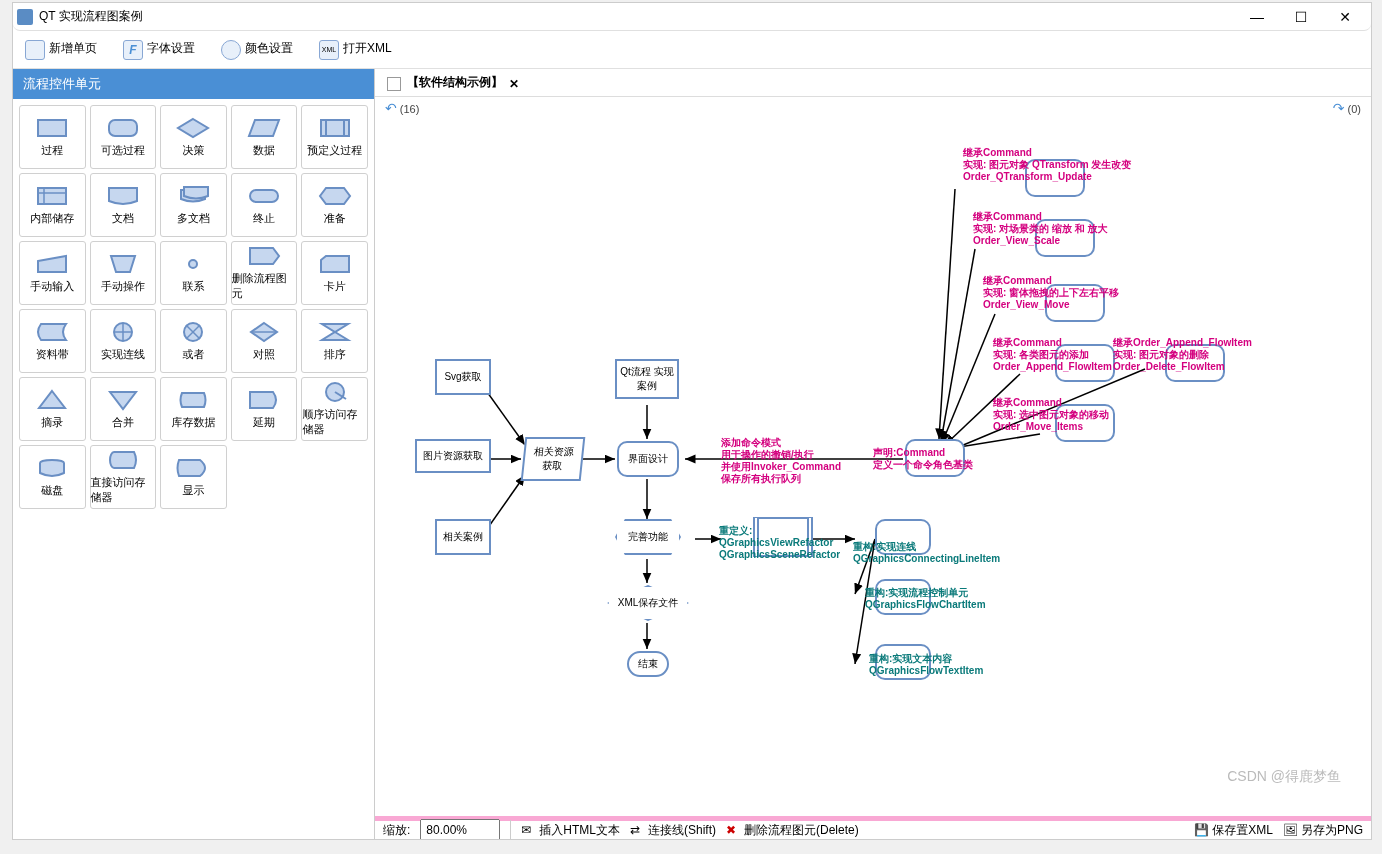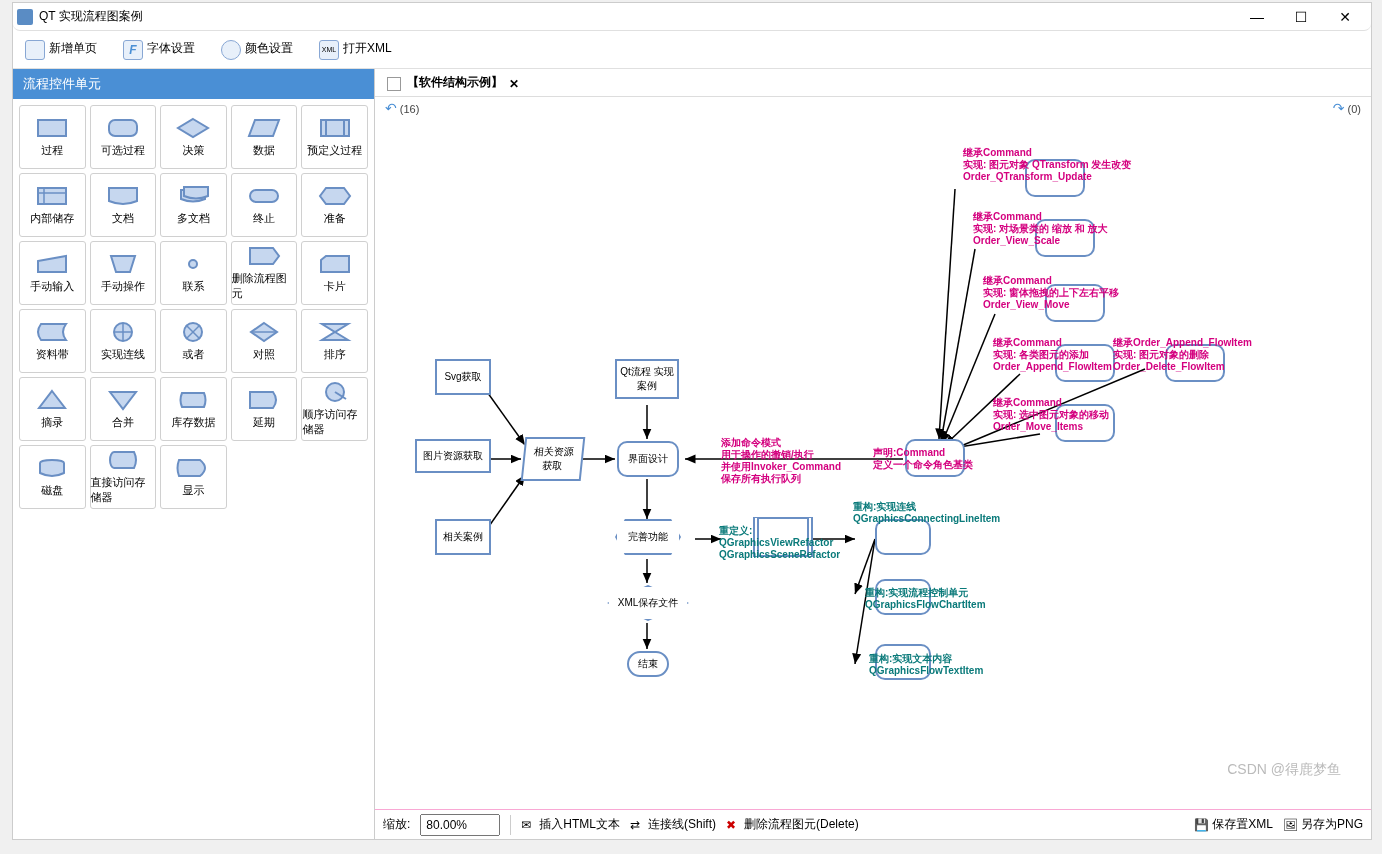--- a/index.html
+++ b/index.html
@@ -27,21 +27,21 @@
 .history-row { height: 22px; display: flex; align-items: center; justify-content: space-between; padding: 0 10px; font-size: 11px; color: #444; }
 .undo, .redo { color: #4a8fd5; font-size: 14px; cursor: pointer; }
 .canvas { flex: 1; position: relative; background: #fff; overflow: hidden; }
 .node { position: absolute; border: 2px solid #6a8fc4; background: #fff; font-size: 10px; display: flex; align-items: center; justify-content: center; text-align: center; padding: 2px; }
 .rounded { border-radius: 10px; text-align: right; }
 .annot { position: absolute; font-size: 10px; line-height: 12px; white-space: pre; }
 .ann-mag { color: #d4007f; font-weight: bold; }
 .ann-teal { color: #0a7a7a; font-weight: bold; }
 .arrow-svg { position: absolute; inset: 0; width: 100%; height: 100%; pointer-events: none; }
 .arrow-svg line { stroke: #000; stroke-width: 1.5; marker-end: url(#ah); }
-.statusbar { height: 30px; border-top: 1px solid #f9a8d4; display: flex; align-items: center; padding: 0 8px; gap: 10px; font-size: 12px; }
+.statusbar { height: 23px; border-top: 5px solid #f9a8d4; display: flex; align-items: center; padding: 0 8px; gap: 10px; font-size: 12px; }
 .statusbar input { width: 80px; font-size: 12px; padding: 2px 4px; }
 .sbtn { display: flex; align-items: center; gap: 4px; cursor: pointer; }
 .sbtn .si { width: 14px; height: 14px; display: inline-block; }
 .watermark { position: absolute; right: 30px; bottom: 30px; color: #bbb; font-size: 14px; pointer-events: none; }
 </style>
 </head>
 <body>
 
 <div class="window">
 
@@ -349,21 +349,21 @@
 Order_Move_Items</div>
         <div class="annot ann-mag" style="left:346px;top:318px">添加命令模式
 用于操作的撤销/执行
 并使用Invoker_Command
 保存所有执行队列</div>
         <div class="annot ann-mag" style="left:498px;top:328px">声明:Command
 定义一个命令角色基类</div>
         <div class="annot ann-teal" style="left:344px;top:406px">重定义:
 QGraphicsViewRefactor
 QGraphicsSceneRefactor</div>
-        <div class="annot ann-teal" style="left:478px;top:382px">重构:实现连线
+        <div class="annot ann-teal" style="left:478px;top:422px">重构:实现连线
 QGraphicsConnectingLineItem</div>
         <div class="annot ann-teal" style="left:490px;top:468px">重构:实现流程控制单元
 QGraphicsFlowChartItem</div>
         <div class="annot ann-teal" style="left:494px;top:534px">重构:实现文本内容
 QGraphicsFlowTextItem</div>
 
         <div class="watermark">CSDN @得鹿梦鱼</div>
       </div>
 
       <div class="statusbar">

